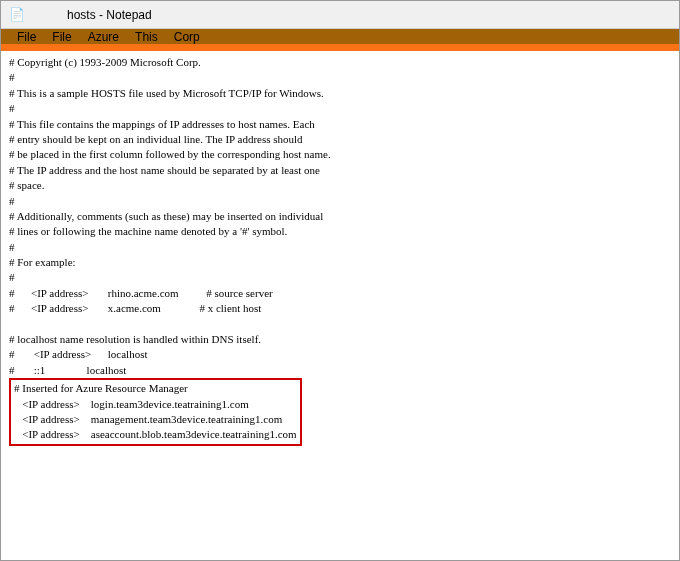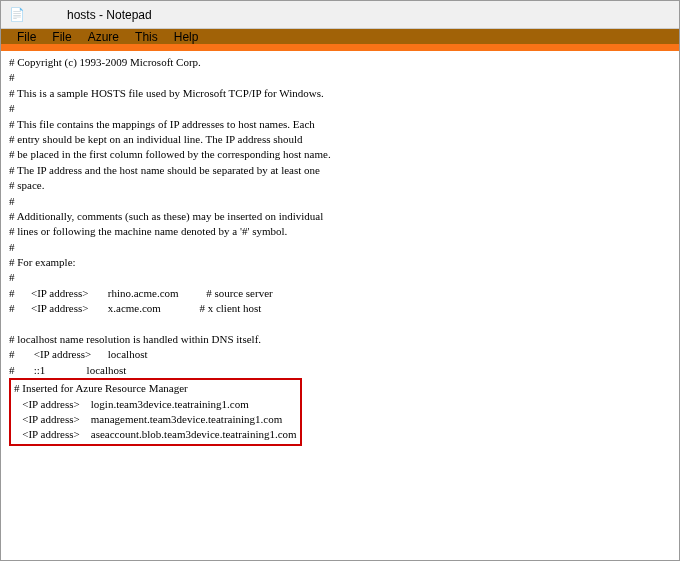--- a/index.html
+++ b/index.html
@@ -87,21 +87,21 @@
   <div class="title-bar">
     <span class="title-bar-icon">📄</span>
     <span class="title-bar-text">hosts - Notepad</span>
   </div>
 
   <div class="menu-bar">
     <span class="menu-item">File</span>
     <span class="menu-item">File</span>
     <span class="menu-item">Azure</span>
     <span class="menu-item">This</span>
-    <span class="menu-item">Help</span>
+    <span class="menu-item">Corp</span>
   </div>
 
   <div class="content-area">
     <div class="text-content" id="text-body"># Copyright (c) 1993-2009 Microsoft Corp.
 #
 # This is a sample HOSTS file used by Microsoft TCP/IP for Windows.
 #
 # This file contains the mappings of IP addresses to host names. Each
 # entry should be kept on an individual line. The IP address should
 # be placed in the first column followed by the corresponding host name.

